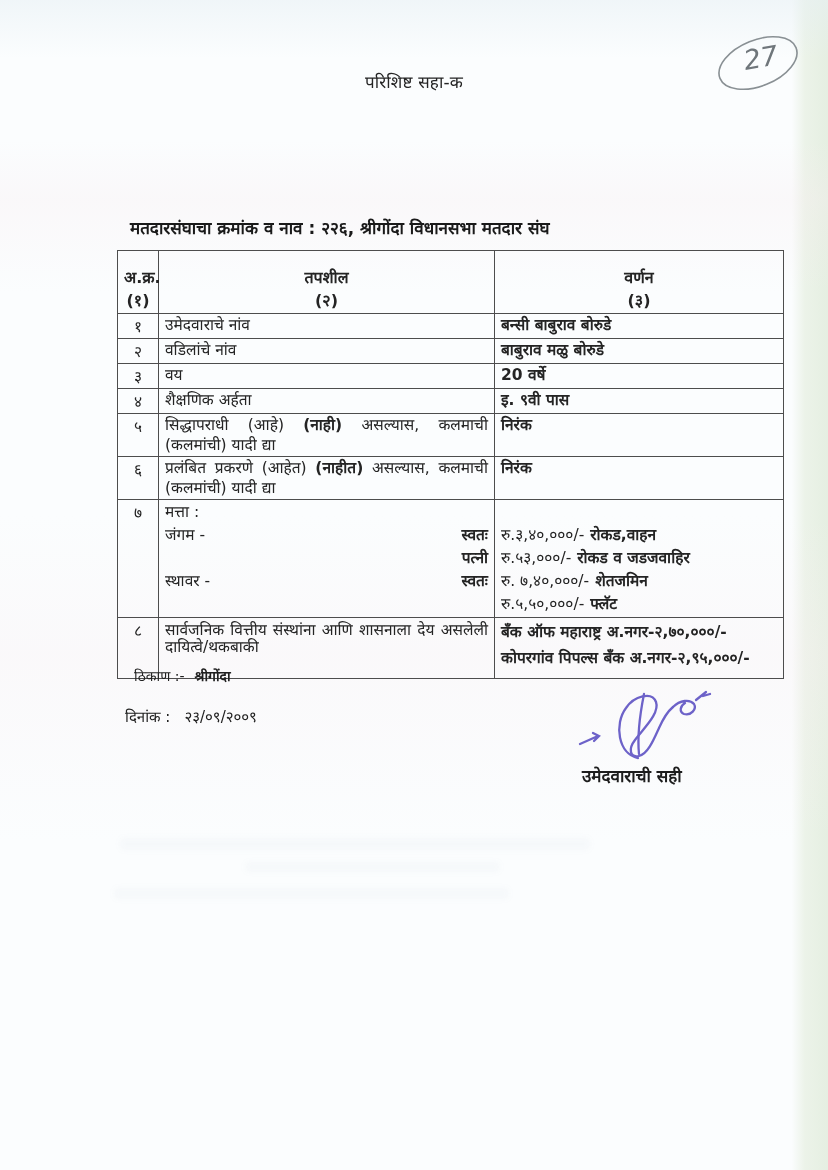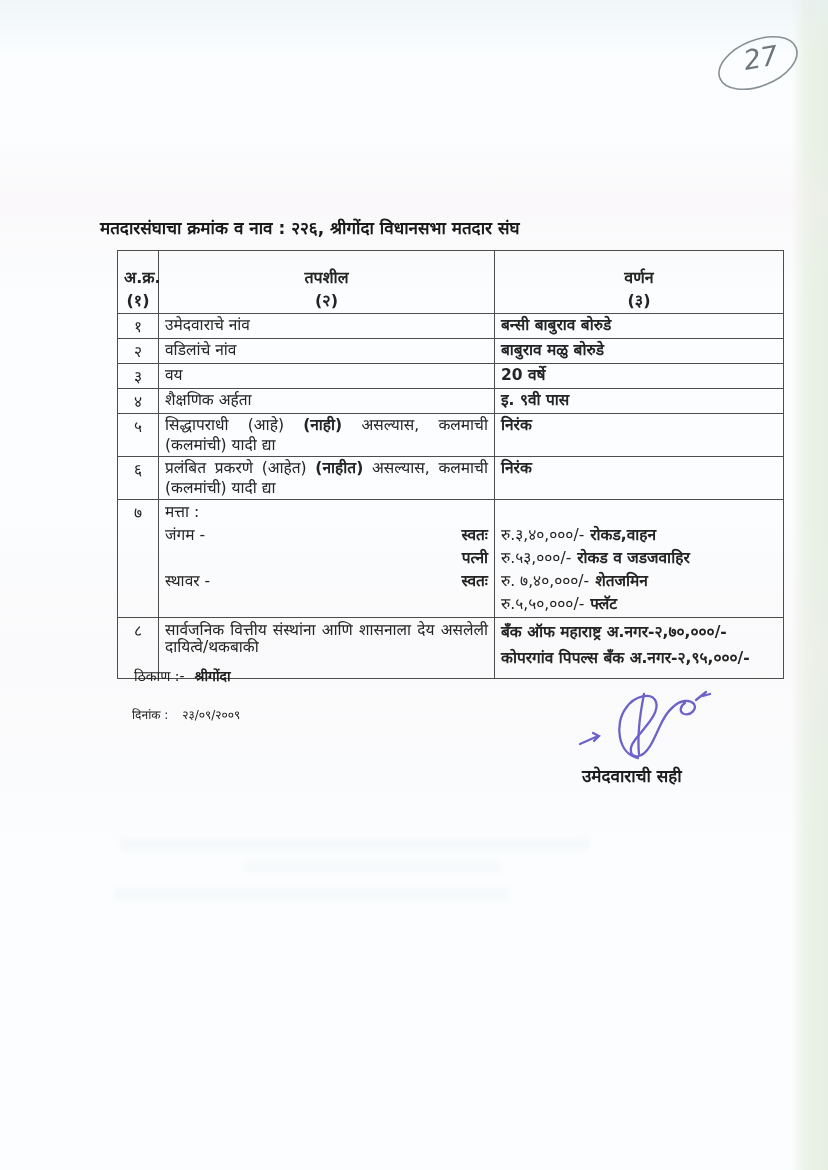--- a/index.html
+++ b/index.html
@@ -20,21 +20,21 @@
       linear-gradient(180deg, rgba(0,0,0,0) 12%, rgba(247,236,239,0.30) 17%, rgba(0,0,0,0) 25%),
       linear-gradient(180deg, rgba(0,0,0,0) 44%, rgba(248,238,241,0.28) 56%, rgba(0,0,0,0) 72%),
       linear-gradient(90deg, rgba(0,0,0,0) 95.6%, rgba(233,241,229,0.85) 97.2%, rgba(228,238,224,0.95) 100%);
     color:#2b2b2b;
   }
   
   .center-band { position:absolute; left:60px; right:60px; text-align:center; }
   .appendix-title { top:70px; font-size:17px; letter-spacing:.2px; color:#252525; }
   .main-title { top:102px; font-size:20.5px; font-weight:700; color:#161616; }
   .subtitle { top:149px; font-size:17px; color:#262626; }
-  .constituency { position:absolute; left:100px; top:216px; font-size:17px; font-weight:700; color:#1a1a1a; }
+  .constituency { position:absolute; left:130px; top:216px; font-size:17px; font-weight:700; color:#1a1a1a; }
 
   
   table.aff {
     position:absolute; left:117px; top:250px;
     width:666px; border-collapse:collapse; table-layout:fixed;
     font-size:15.5px; color:#242424;
   }
   table.aff col.c1 { width:41px; }
   table.aff col.c2 { width:336px; }
   table.aff col.c3 { width:289px; }
@@ -53,21 +53,21 @@
   .bold { font-weight:700; }
   
   .aline { display:flex; justify-content:space-between; height:23px; line-height:23px; }
   .aline .aowner { font-weight:700; }
   td.val .aline { justify-content:flex-start; font-weight:400; }
   td.val .amt { font-weight:400; }
   td.val .items { font-weight:700; margin-left:6px; }
 
   
   .place-line { position:absolute; left:134px; top:666px; font-size:14px; color:#202020; }
-  .date-line  { position:absolute; left:132px; top:706px; font-size:12px; color:#202020; }
+  .date-line  { position:absolute; left:125px; top:706px; font-size:15px; color:#202020; }
   .place-line .fval, .date-line .fval { font-weight:700; margin-left:10px; }
   .date-line .fval { font-weight:400; margin-left:14px; }
   .sig-label { position:absolute; left:582px; top:764px; font-size:17px; font-weight:700; color:#1d1d1d; }
   .sig-svg { position:absolute; left:572px; top:686px; }
 
   
   .page-circle-svg { position:absolute; left:712px; top:26px; }
   .ghost { position:absolute; filter:blur(3px); opacity:.55; background:rgba(120,140,165,.08); border-radius:4px; }
   .ghost.g1 { left:120px; top:838px; width:470px; height:12px; }
   .ghost.g2 { left:245px; top:862px; width:255px; height:10px; }
@@ -76,20 +76,21 @@
 </head>
 <body>
 
 <div class="paper">
 
   <svg class="page-circle-svg" width="92" height="72" viewBox="0 0 92 72">
     <ellipse cx="46" cy="37" rx="41" ry="23" transform="rotate(-22 46 37)" fill="none" stroke="#899094" stroke-width="1.6"></ellipse>
     <text x="32" y="42" font-size="27" fill="#6f767b" font-style="italic" transform="rotate(-10 44 34)">27</text>
   </svg>
 
+  <div class="center-band appendix-title">परिशिष्ट सहा-क</div>
   <div class="constituency">मतदारसंघाचा क्रमांक व नाव : २२६, श्रीगोंदा विधानसभा मतदार संघ</div>
 
   <table class="aff">
     <colgroup>
         <col class="c1">
         <col class="c2">
         <col class="c3">
       </colgroup>
     <thead>
       <tr>

